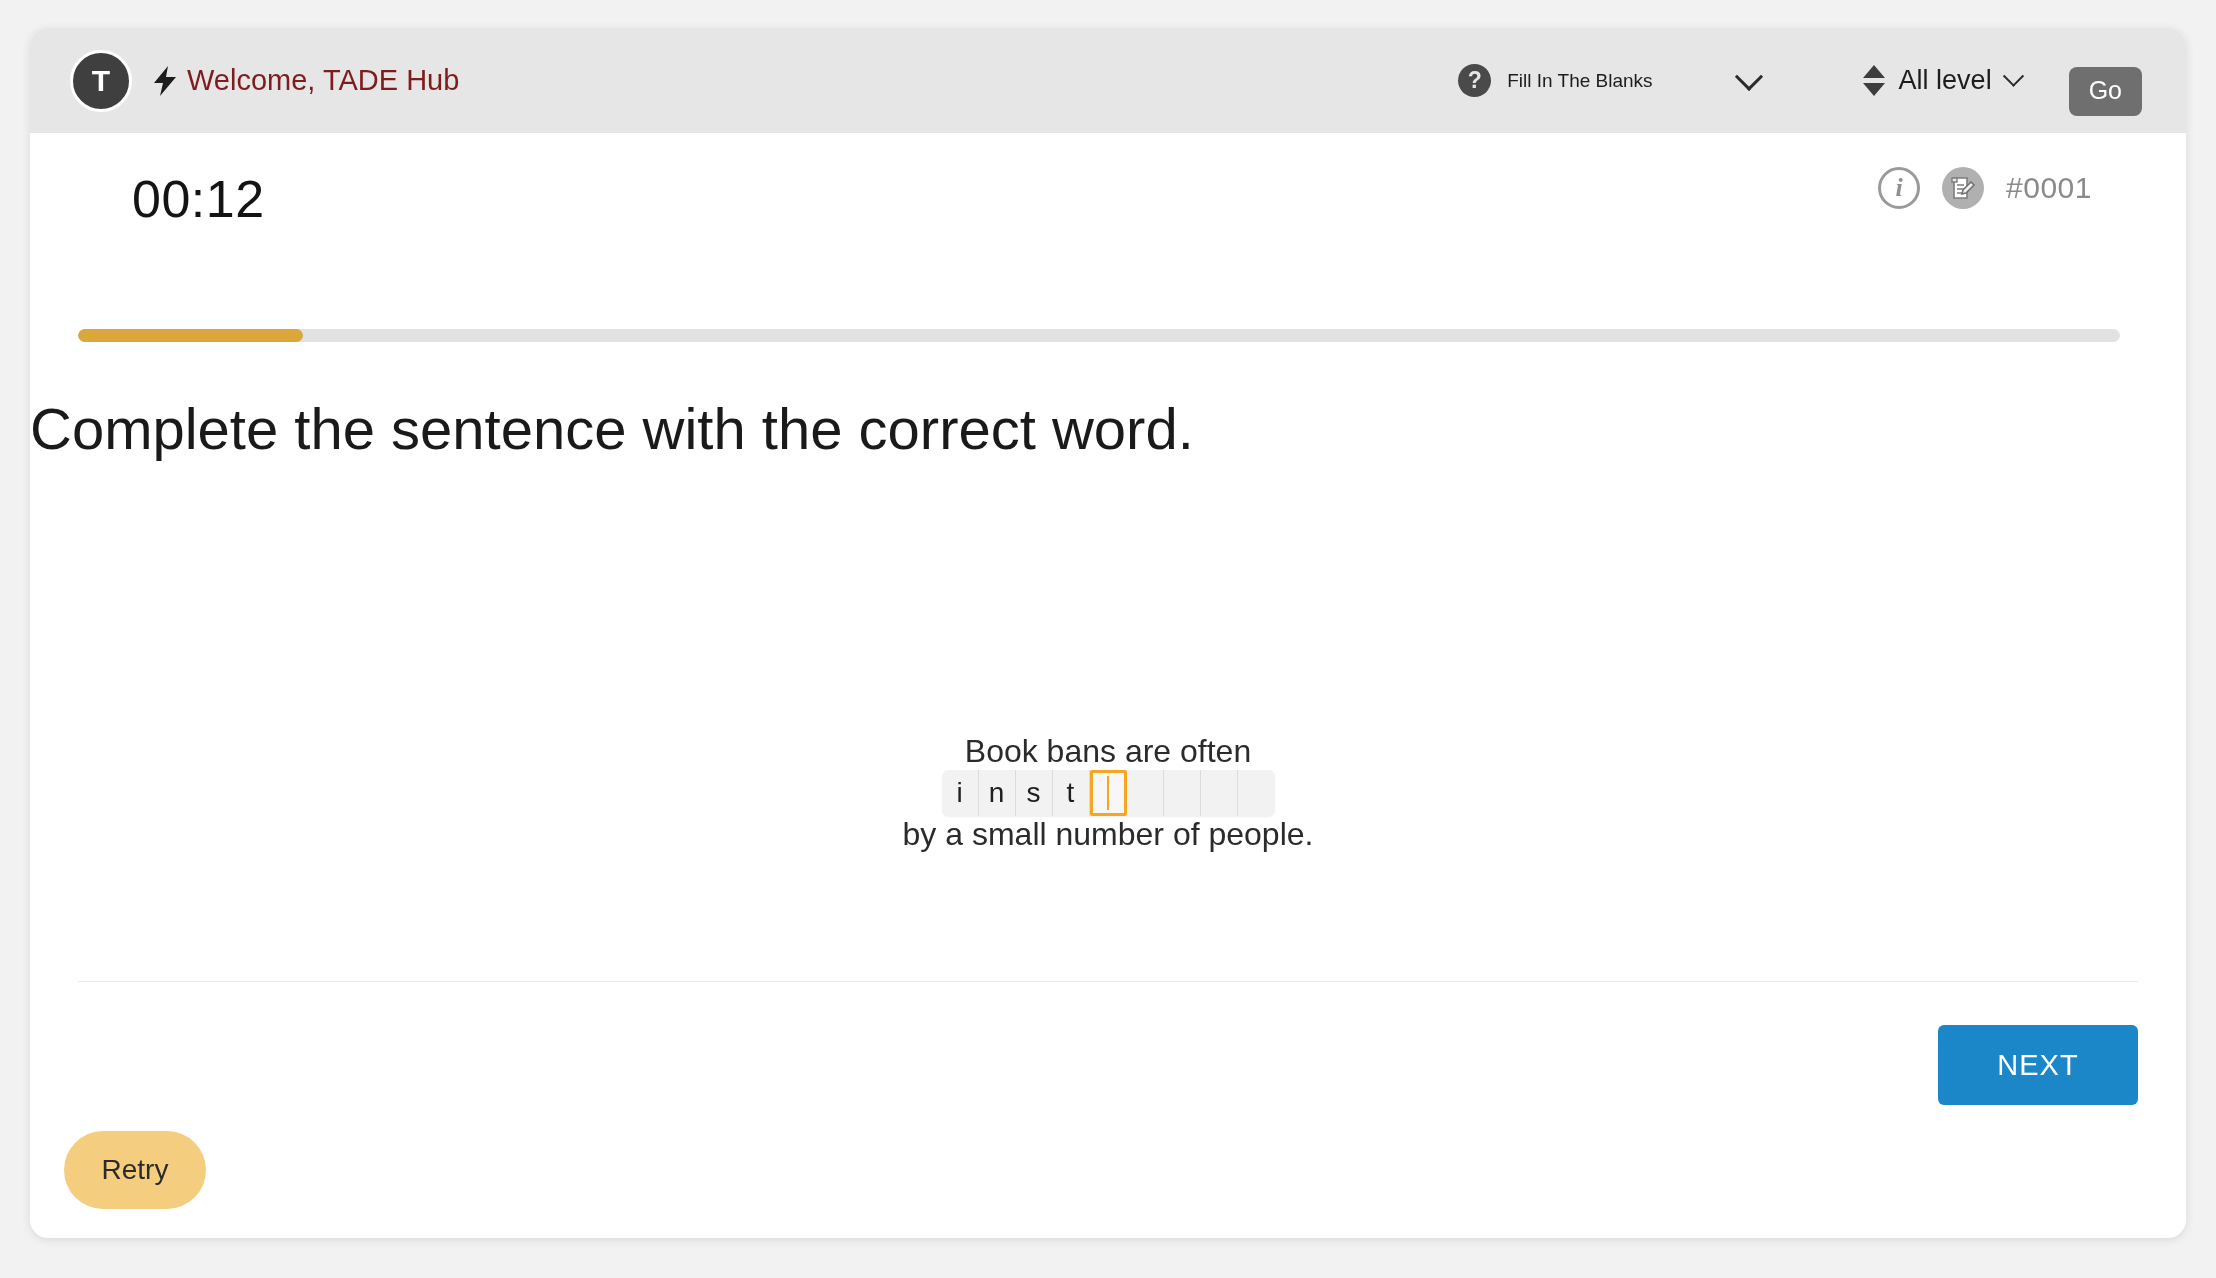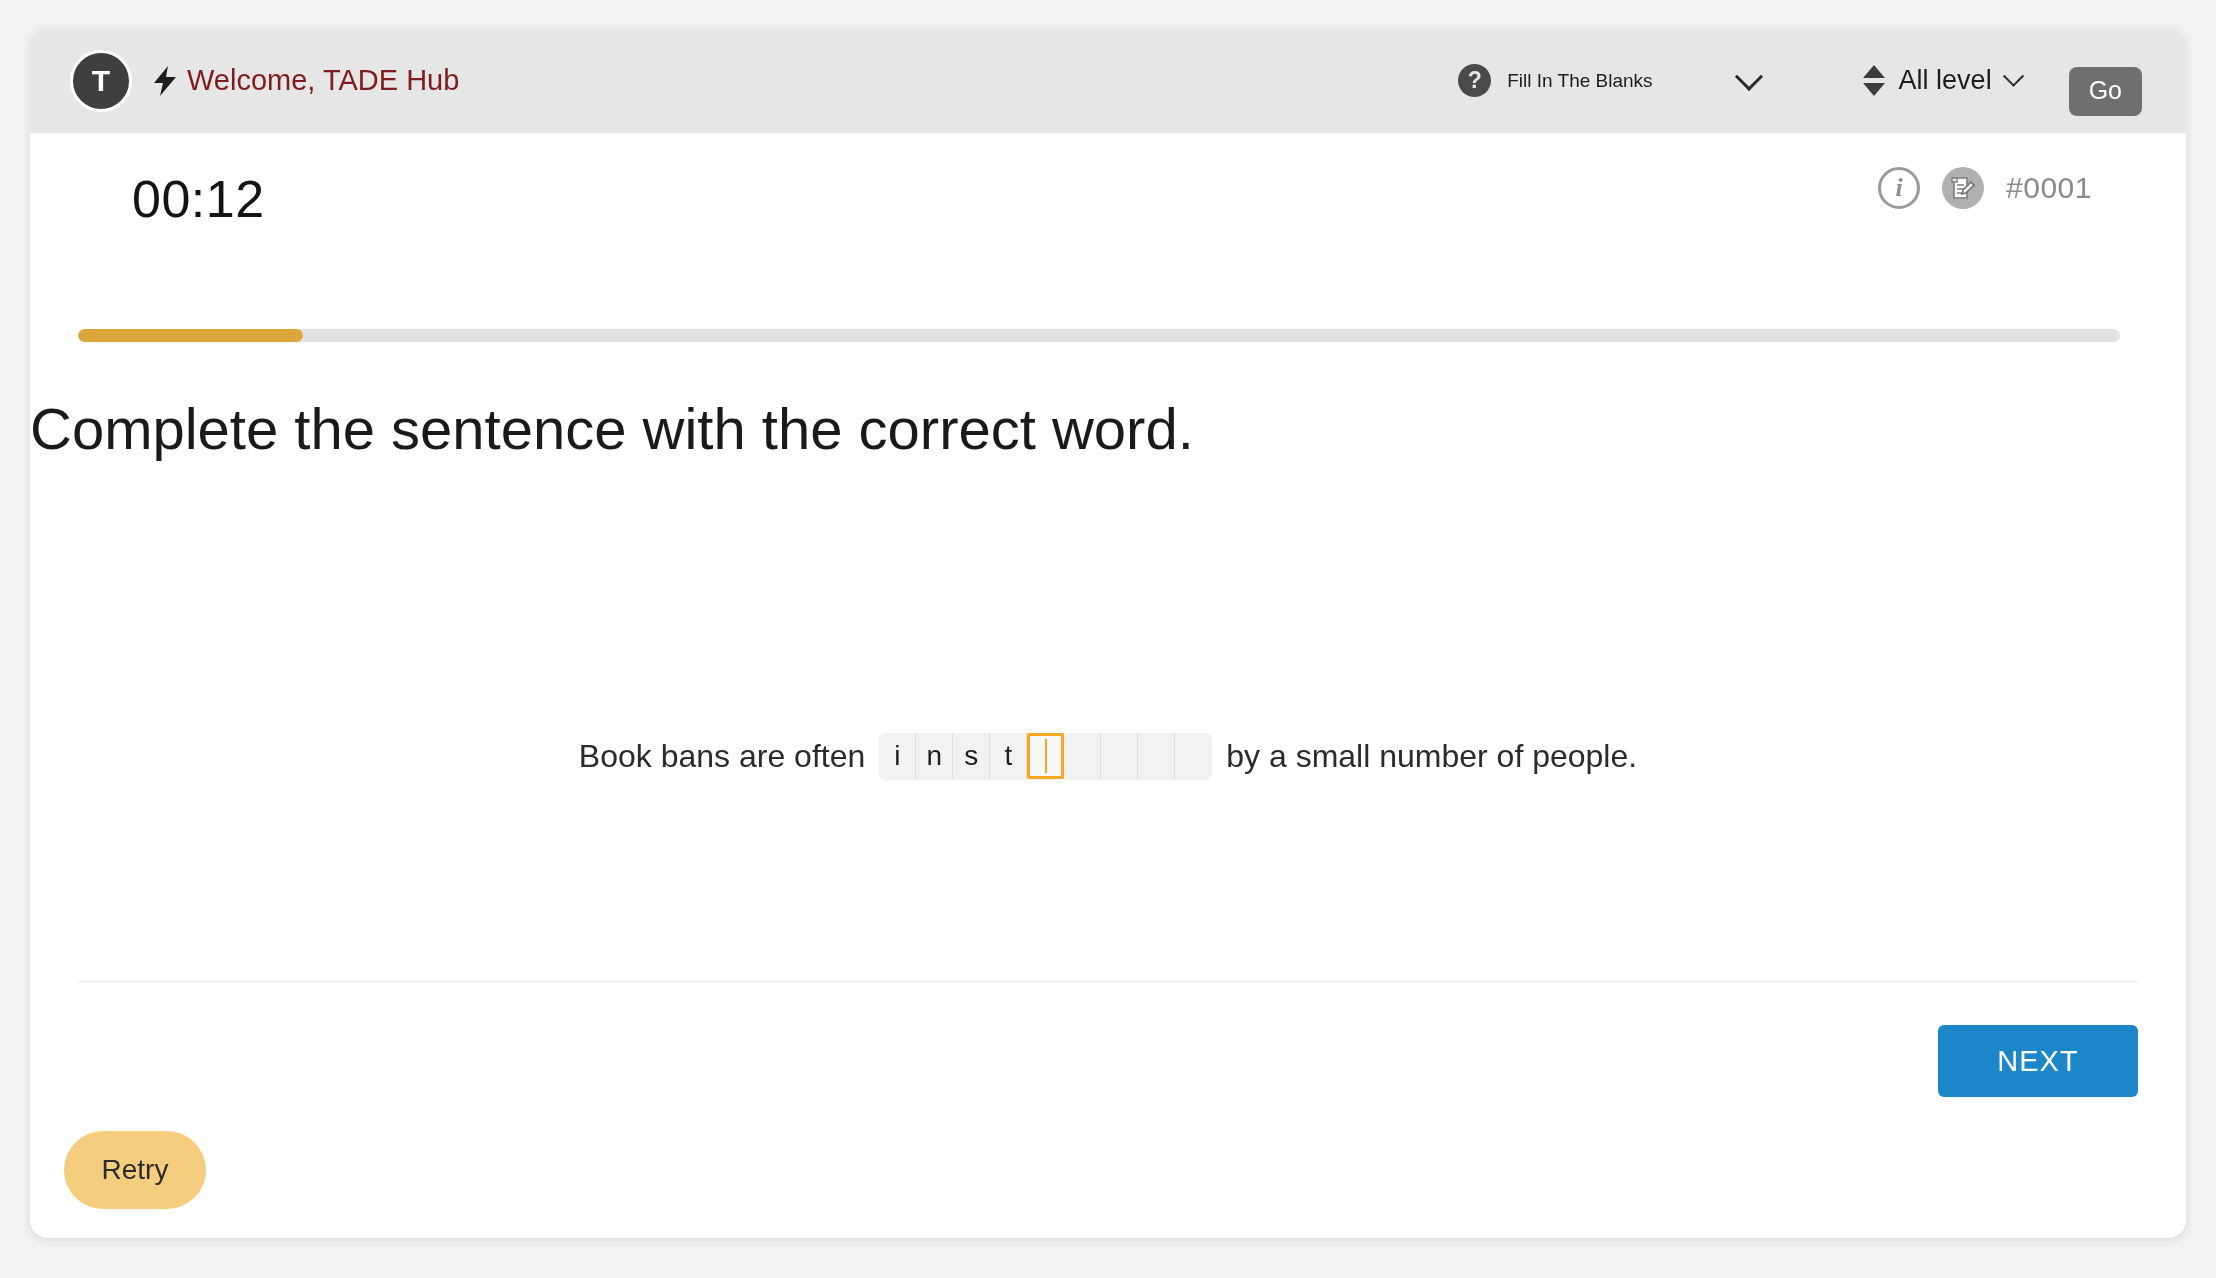--- a/index.html
+++ b/index.html
@@ -275,20 +275,21 @@
   .sentence-row {
     position: absolute;
     left: 0; right: 0;
     top: 600px;
     display: flex;
     align-items: center;
     justify-content: center;
     gap: 0;
     font-size: 32px;
     color: #2b2b2b;
+    flex-direction: column;
   }
 
   .sentence-part { white-space: pre; }
 
   .blank-cells {
     display: flex;
     margin: 0 14px;
     background: #f2f2f2;
     border-radius: 7px;
     box-shadow: 0 1px 2px rgba(0,0,0,0.07);
@@ -331,21 +332,21 @@
     top: 848px;
     height: 1px;
     background: #e8e8e8;
   }
 
   .next-button {
     position: absolute;
     right: 48px;
     top: 892px;
     width: 200px;
-    height: 72px;
+    height: 80px;
     background: #1b87c9;
     color: #ffffff;
     border: none;
     border-radius: 6px;
     font-size: 29px;
     letter-spacing: 1px;
     font-family: "Liberation Sans", sans-serif;
     cursor: pointer;
   }
 

